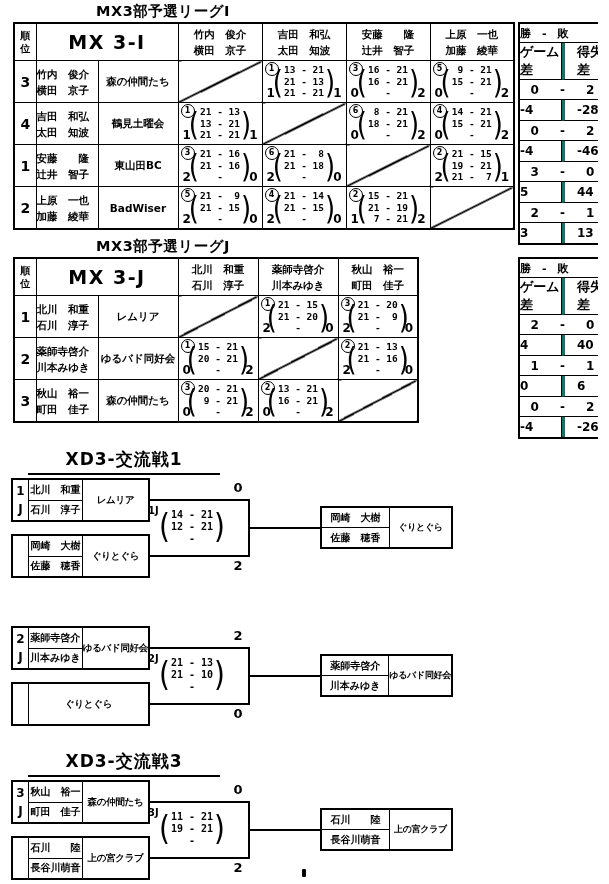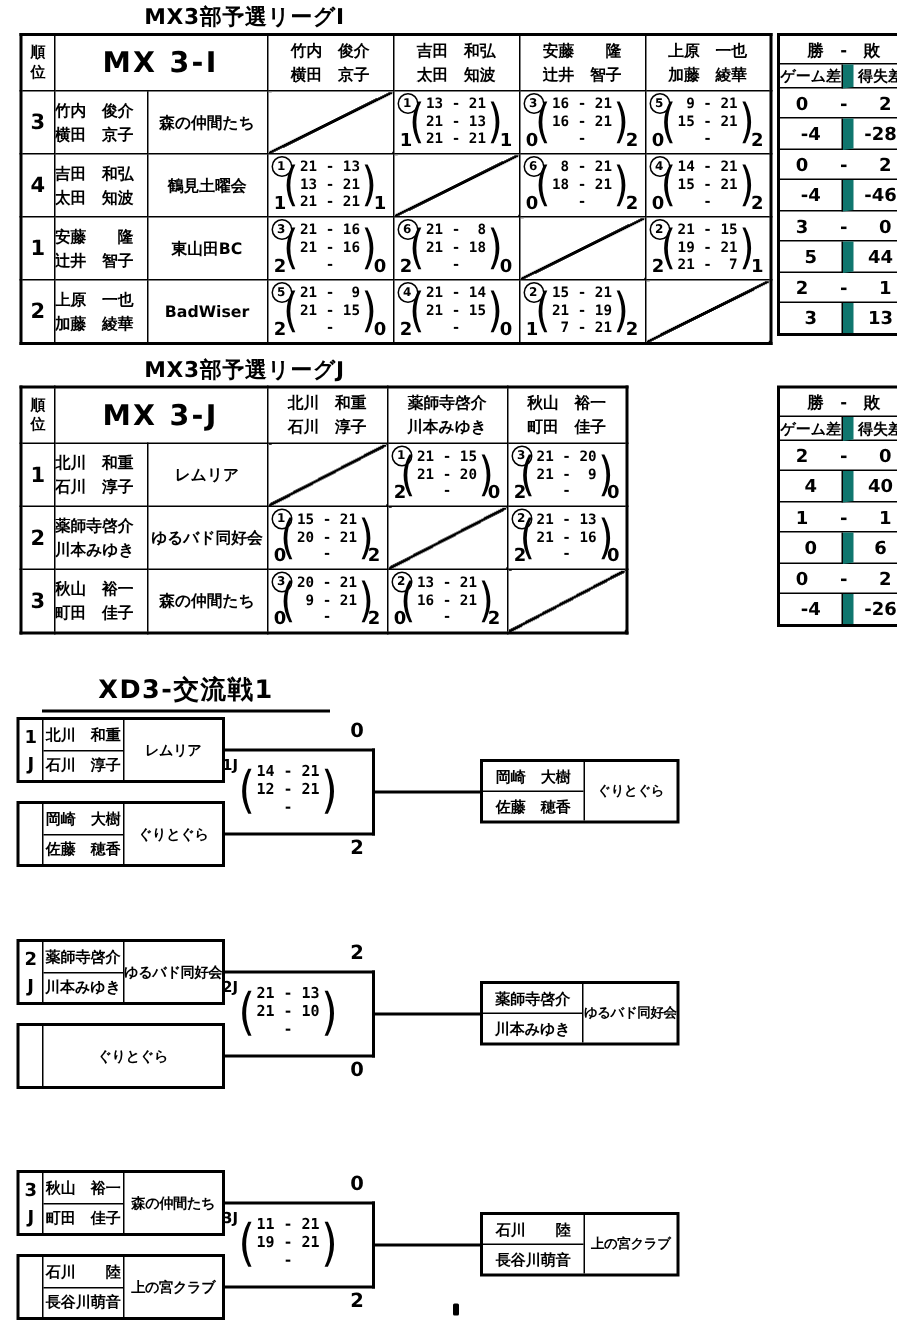--- a/index.html
+++ b/index.html
@@ -22,25 +22,25 @@
   .sc{position:relative;}
   .gp{display:flex;height:100%;align-items:center;justify-content:center;}
   .pa{font-size:26px;line-height:1;font-weight:normal;transform:scaleY(1.2);}
   .gm{font-family:"DejaVu Sans Mono","Liberation Mono",monospace;font-size:9.5px;font-weight:bold;line-height:11.5px;white-space:pre;text-align:center;margin:0 1px;}
   .mn{position:absolute;top:1px;left:2px;width:12px;height:12px;border:1px solid #000;border-radius:50%;
       font-size:8px;font-weight:bold;line-height:12px;text-align:center;}
   .glw{position:absolute;left:4px;bottom:3px;font-size:12px;font-weight:bold;line-height:1;}
   .grw{position:absolute;right:4px;bottom:3px;font-size:12px;font-weight:bold;line-height:1;}
   
   table.sum{position:absolute;border:2px solid #000;border-collapse:separate;border-spacing:0;table-layout:fixed;width:89px;background:#fff;}
-  .sum td{padding:0;text-align:center;vertical-align:middle;font-weight:bold;}
+  .sum td{padding:0;vertical-align:middle;font-weight:bold;}
   .sum tr.sh td{font-size:11px;height:18px;border-bottom:1px solid #000;}
-  .sum tr.sb td{font-size:10px;height:15px;border-bottom:1px solid #000;}
+  .sum tr.sb td{font-size:13px;height:15px;border-bottom:1px solid #000;}
   .sum td.sbl{border-right:1px solid #000;}
-  .sum td.sbr{border-left:7px solid #0f766e;}
+  .sum td.sbr{border-left:3px solid #0f766e;padding-left:12px;}
   .sum tr.wl td{font-size:12px;height:19px;border-bottom:1px solid #000;}
   .wlf{display:flex;justify-content:space-around;align-items:center;}
   .sum tr.df td{font-size:12px;height:20px;border-bottom:1px solid #000;}
   .sum tr.last td{border-bottom:0;}
   
   .brk{position:absolute;left:0;width:609px;height:134px;}
   .btl{position:absolute;left:28px;top:0;width:192px;text-align:center;font-size:17px;font-weight:bold;
        letter-spacing:1px;border-bottom:2px solid #000;padding-bottom:2px;}
   .tbx{position:absolute;left:11px;width:139px;height:44px;border:2px solid #000;display:flex;background:#fff;box-sizing:border-box;}
   .pos-tb{top:30px;} .pos-bb{top:86px;}
@@ -597,20 +597,21 @@
     <div class="wbx">
       <div class="wn">
           <div>薬師寺啓介</div>
           <div>川本みゆき</div>
         </div>
       <div class="wc">ゆるバド同好会</div>
     </div>
   </div>
 
   <div class="brk" style="top:750px;">
+    <div class="btl">XD3-交流戦3</div>
     <div class="tbx pos-tb">
       <div class="sd">
           <span>3</span>
           <span>J</span>
         </div>
       <div class="bn">
           <div>秋山　裕一</div>
           <div>町田　佳子</div>
         </div>
       <div class="bc">森の仲間たち</div>

